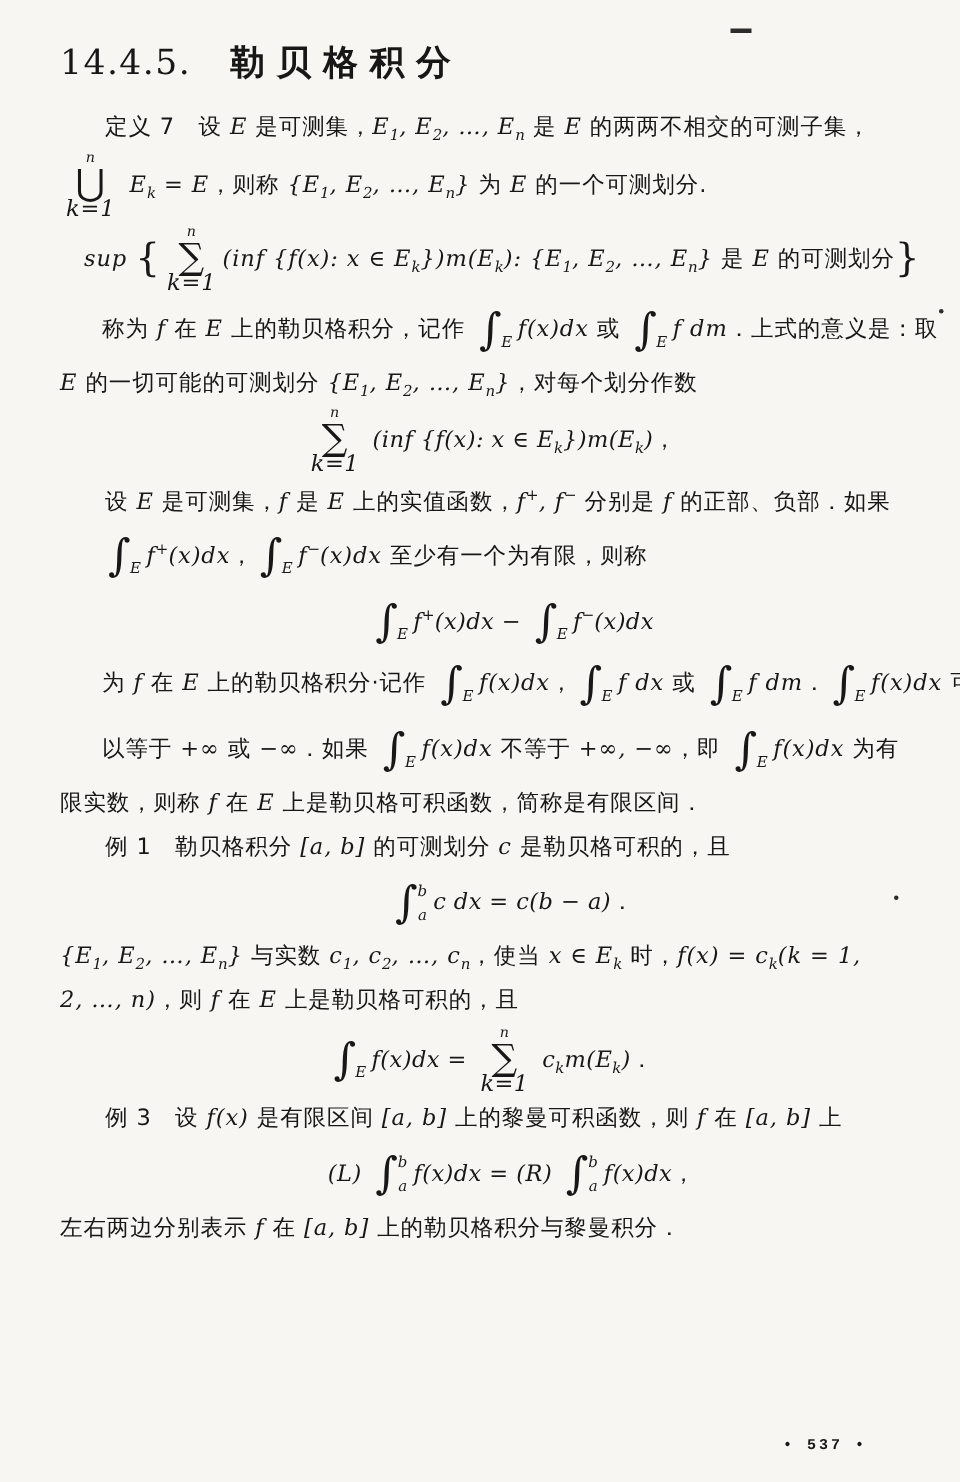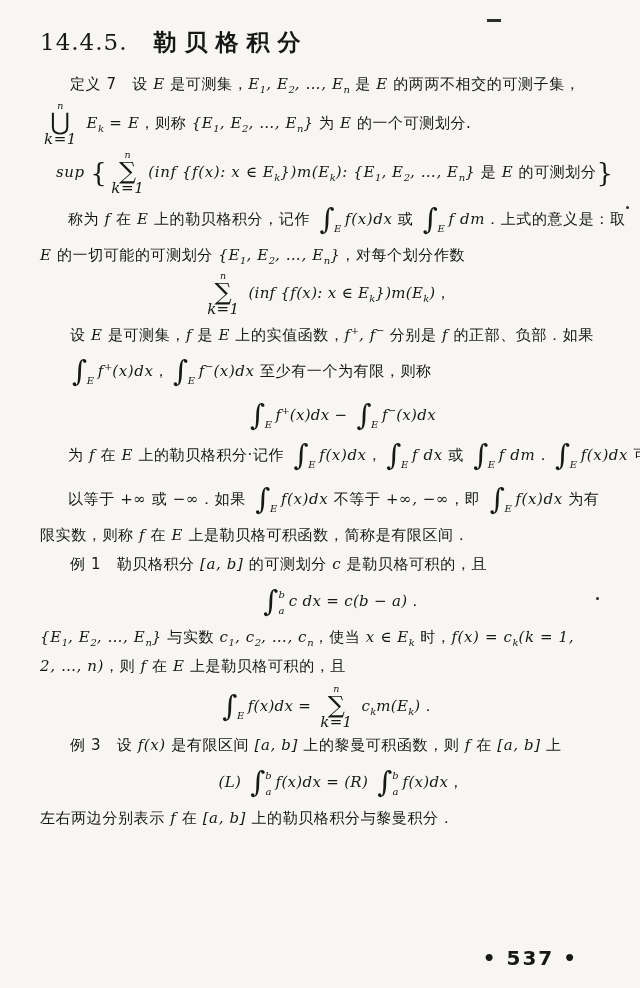--- a/index.html
+++ b/index.html
@@ -33,21 +33,21 @@
   .intlims{display:inline-flex;flex-direction:column;justify-content:space-between;
            font-family:"DejaVu Serif",serif;font-style:italic;font-size:10px;
            line-height:11px;padding:3px 0 0 0;margin-left:-1px;min-width:8px;}
   .itop{min-height:11px;}
   .ibot{min-height:11px;}
   .opgrp{display:inline-flex;flex-direction:column;align-items:center;vertical-align:middle;
          font-family:"DejaVu Serif",serif;margin:0 4px;position:relative;top:-1px;}
   .otop{font-size:9.5px;font-style:italic;line-height:10px;}
   .osign{font-size:24px;line-height:23px;font-style:normal;}
   .obot{font-size:15px;font-style:italic;line-height:10px;}
-  .pagenum{position:absolute;right:62px;bottom:18px;font-weight:bold;font-size:20px;letter-spacing:2px;}
+  .pagenum{position:absolute;right:62px;bottom:18px;font-weight:bold;font-size:10px;letter-spacing:2px;font-family:Liberation Mono, monospace;}
   .artifact{position:absolute;background:#2c2c2c;}
   .a1{left:487px;top:19px;width:14px;height:3px;}
   .a2{left:626px;top:206px;width:3px;height:3px;border-radius:50%;}
   .a3{left:596px;top:597px;width:3px;height:3px;border-radius:50%;}
 </style>
 </head>
 <body>
 
 <div class="page">
 

